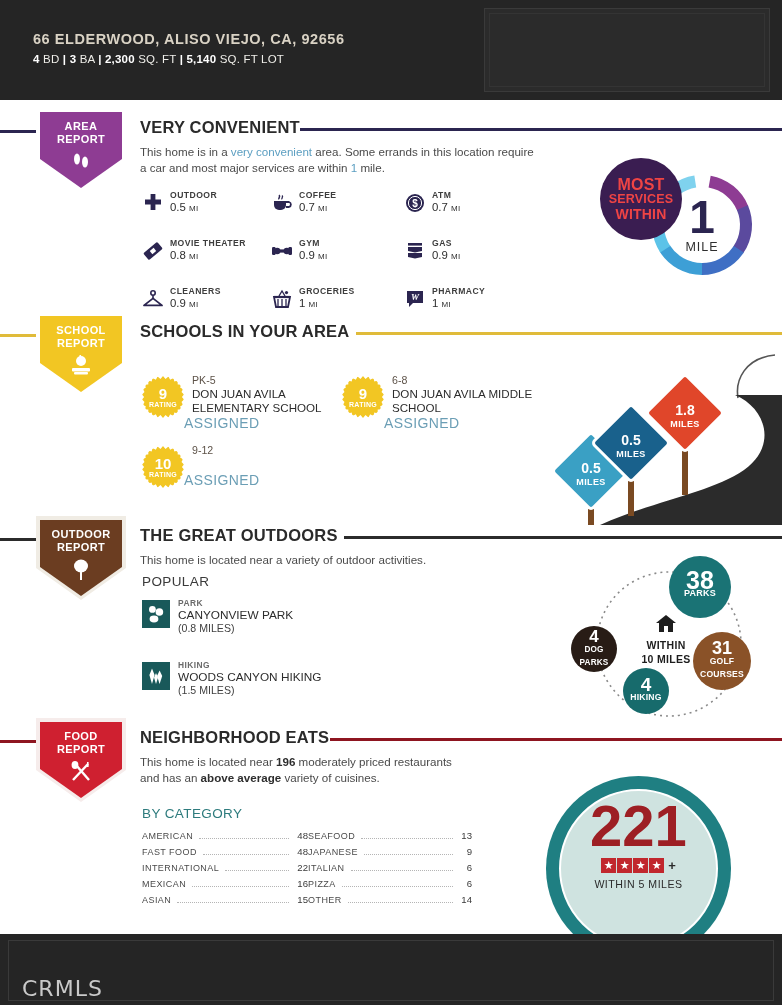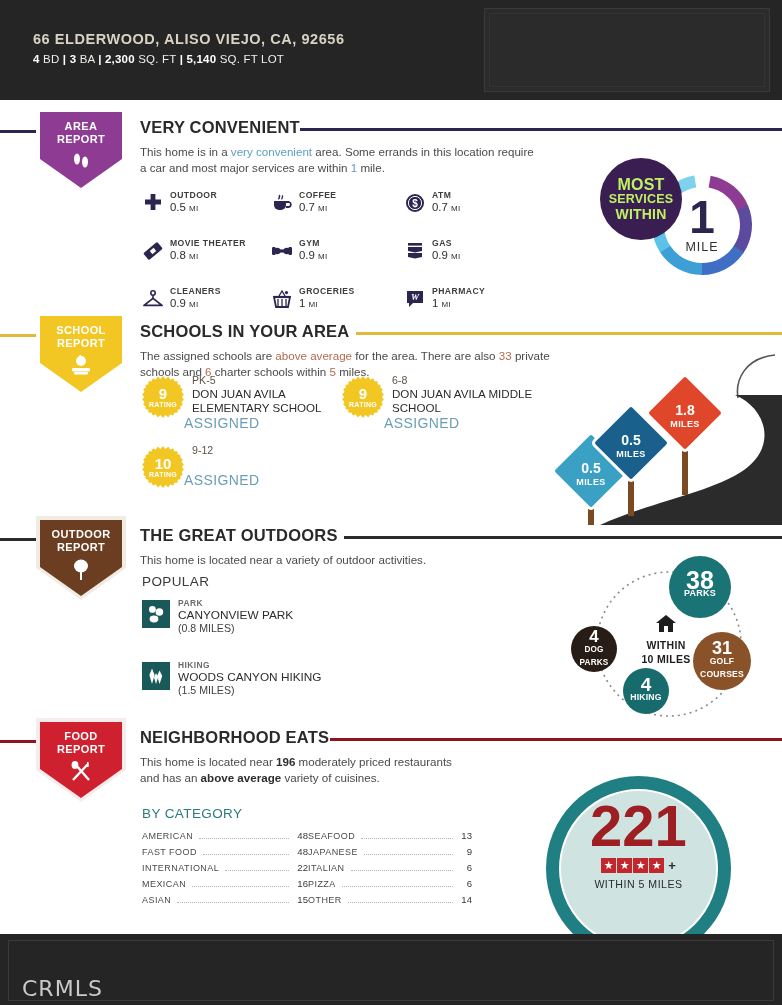--- a/index.html
+++ b/index.html
@@ -95,21 +95,21 @@
     font-size: 11.4px; color: #2e2e2e;
   }
   .amen .ad span { font-size: 8px; letter-spacing: .4px; }
 
   
   #donut-wrap { position: absolute; left: 600px; top: 42px; width: 160px; height: 145px; }
   #donut-badge {
     position: absolute; left: 0; top: 8px; width: 82px; height: 82px;
     border-radius: 50%; background: #3a1d51; z-index: 3;
     display: flex; flex-direction: column; align-items: center; justify-content: center;
-    color: #bef264; font-weight: bold; line-height: 15px; letter-spacing: .2px;
+    color: #ef4444; font-weight: bold; line-height: 15px; letter-spacing: .2px;
   }
   #donut-badge .l1 { font-size: 16px; }
   #donut-badge .l2 { font-size: 12.5px; }
   #donut-badge .l3 { font-size: 14px; }
   #donut-ring { position: absolute; left: 47px; top: 20px; }
   #donut-center {
     position: absolute; left: 47px; top: 20px; width: 110px; height: 110px;
     display: flex; flex-direction: column; align-items: center; justify-content: center;
   }
   #donut-num { font-size: 46px; font-weight: bold; color: #2b2550; line-height: 40px; }
@@ -443,23 +443,20 @@
       <svg width="26" height="22" viewBox="0 0 26 22">
           <circle cx="13" cy="7" r="5" fill="#fff"></circle>
           <rect x="11.5" y="1" width="1.6" height="3" fill="#fff"></rect>
           <rect x="4" y="14" width="18" height="3.4" rx="1" fill="#fff"></rect>
           <rect x="6" y="18" width="14" height="2.4" rx="1" fill="#fff"></rect>
         </svg>
     </div>
   </div>
   <div class="sec-title">SCHOOLS IN YOUR AREA</div>
   <div class="rule-right" style="left:356px;background:#e0bb3a;"></div>
-  <div class="sec-body" style="width:420px;">
-    <span>The assigned schools are </span><span style="color:#b06b4e;">above average</span><span> for the area. There are also </span><span style="color:#b06b4e;">33</span><span> private schools and </span><span style="color:#b06b4e;">6</span><span> charter schools within </span><span style="color:#b06b4e;">5</span><span> miles.</span>
-  </div>
   <div class="school-grid" id="school-grid">
       <div class="school">
         <div class="rating">
           <div class="starburst"></div>
           <div class="rv">9</div>
           <div class="rl">RATING</div>
         </div>
         <div class="sgrade">PK-5</div>
         <div class="sname">DON JUAN AVILA ELEMENTARY SCHOOL</div>
         <div class="sassigned" style="top:41px">ASSIGNED</div>

